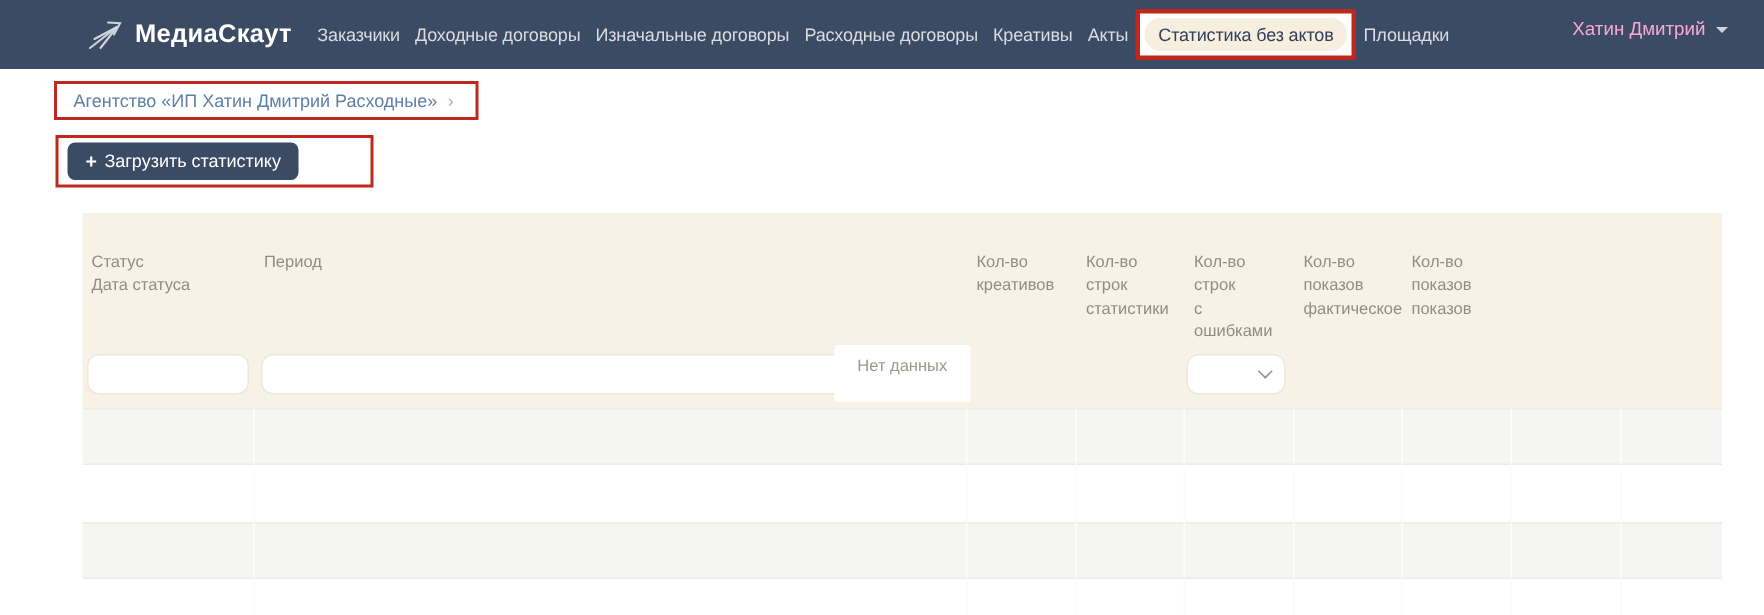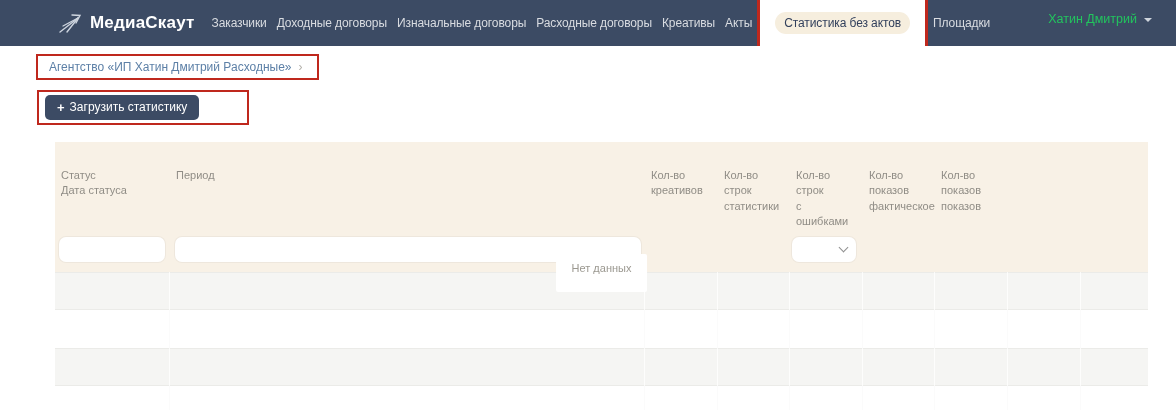--- a/index.html
+++ b/index.html
@@ -20,27 +20,27 @@
   .nav-item{
     color:#d9dce1;font-size:12px;letter-spacing:-0.1px;
     padding:4px 3px;margin-right:4px;cursor:pointer;text-decoration:none;
   }
   .nav-annotation{
     display:inline-flex;border:3px solid #bf281d;border-radius:2px;
     margin:0 2px 0 -2px;background:#fff;
   }
   .nav-item.active{
     background:#f6eede;color:#32405c;border-radius:11px;
-    padding:4px 9px;margin:15px;
+    padding:4px 9px;margin:3px;
   }
   .user-menu{
     position:absolute;right:24px;top:0;height:38px;
     display:flex;align-items:center;gap:7px;cursor:pointer;
   }
-  .user-menu .uname{color:#22c55e;font-size:12.5px;margin-left:20px;}
+  .user-menu .uname{color:#f9a8d4;font-size:12.5px;margin-left:20px;}
   .caret{
     width:0;height:0;border-left:4px solid transparent;border-right:4px solid transparent;
     border-top:4px solid #cfd5dd;display:inline-block;margin-top:2px;
   }
   
   .content{position:relative;}
   .line{display:block;}
   .annotation{border:2px solid #bf281d;}
   .breadcrumb-annotation{
     display:inline-flex;align-items:center;gap:7px;
@@ -89,21 +89,21 @@
   .chev{
     width:6px;height:6px;border-right:1.6px solid #8f8f8f;border-bottom:1.6px solid #8f8f8f;
     transform:rotate(45deg);margin-top:-3px;
   }
   .trow .tcell{height:38px;box-sizing:border-box;}
   .trow.shade{background:#f5f5f3;box-shadow:inset 0 1px 0 #ebebe8, inset 0 -1px 0 #ebebe8;}
   .trow.shade .tcell{border-right:1px solid rgba(255,255,255,0.75);}
   .trow.plain .tcell{border-right:1px solid rgba(0,0,0,0.015);}
   .trow .tcell:last-child{border-right:none;}
   .empty-overlay{
-    position:absolute;top:112px;left:50%;transform:translateX(-50%);
+    position:absolute;top:88px;left:50%;transform:translateX(-50%);
     background:#ffffff;color:#9b9890;font-size:11px;
     padding:8px 16px 18px;border-radius:2px;
   }
 </style>
 </head>
 <body>
 
 <div class="navbar">
   <span class="logo-icon">
     <svg width="26" height="26" viewBox="0 0 26 26">

